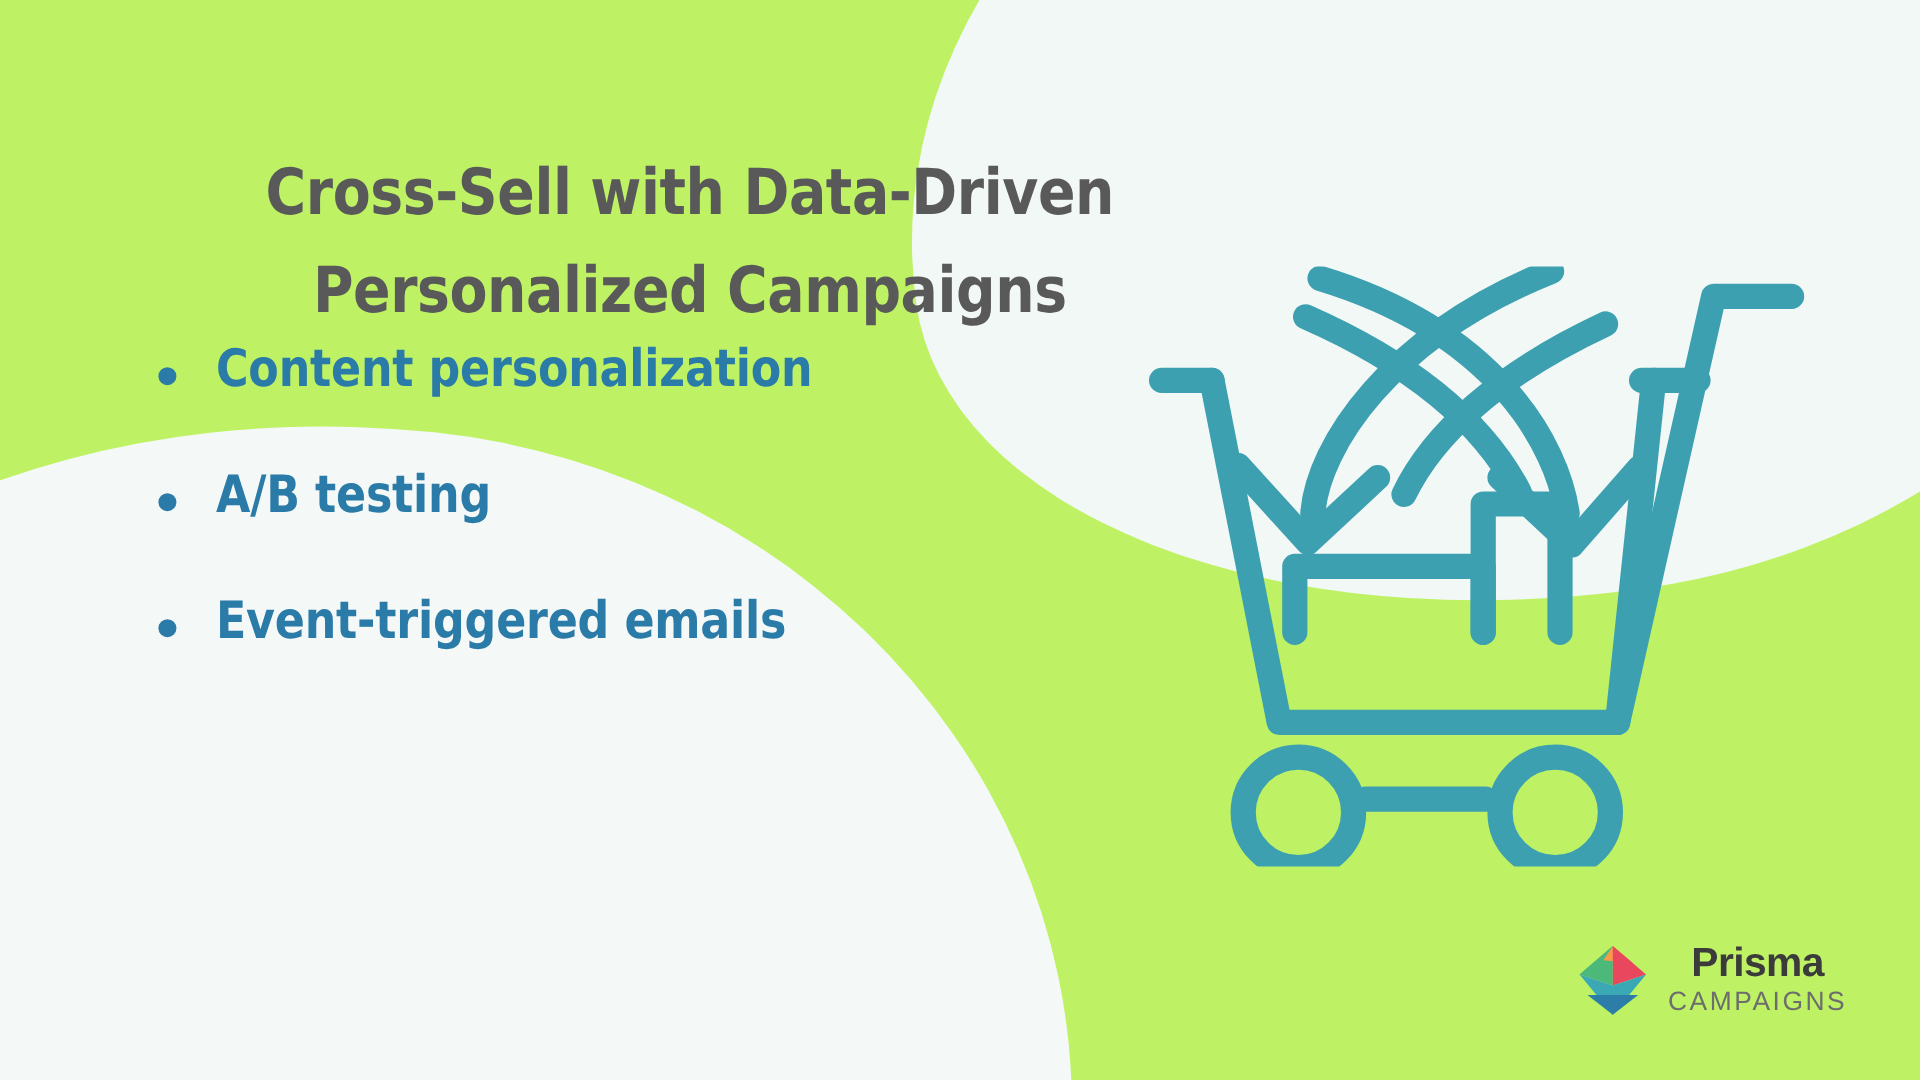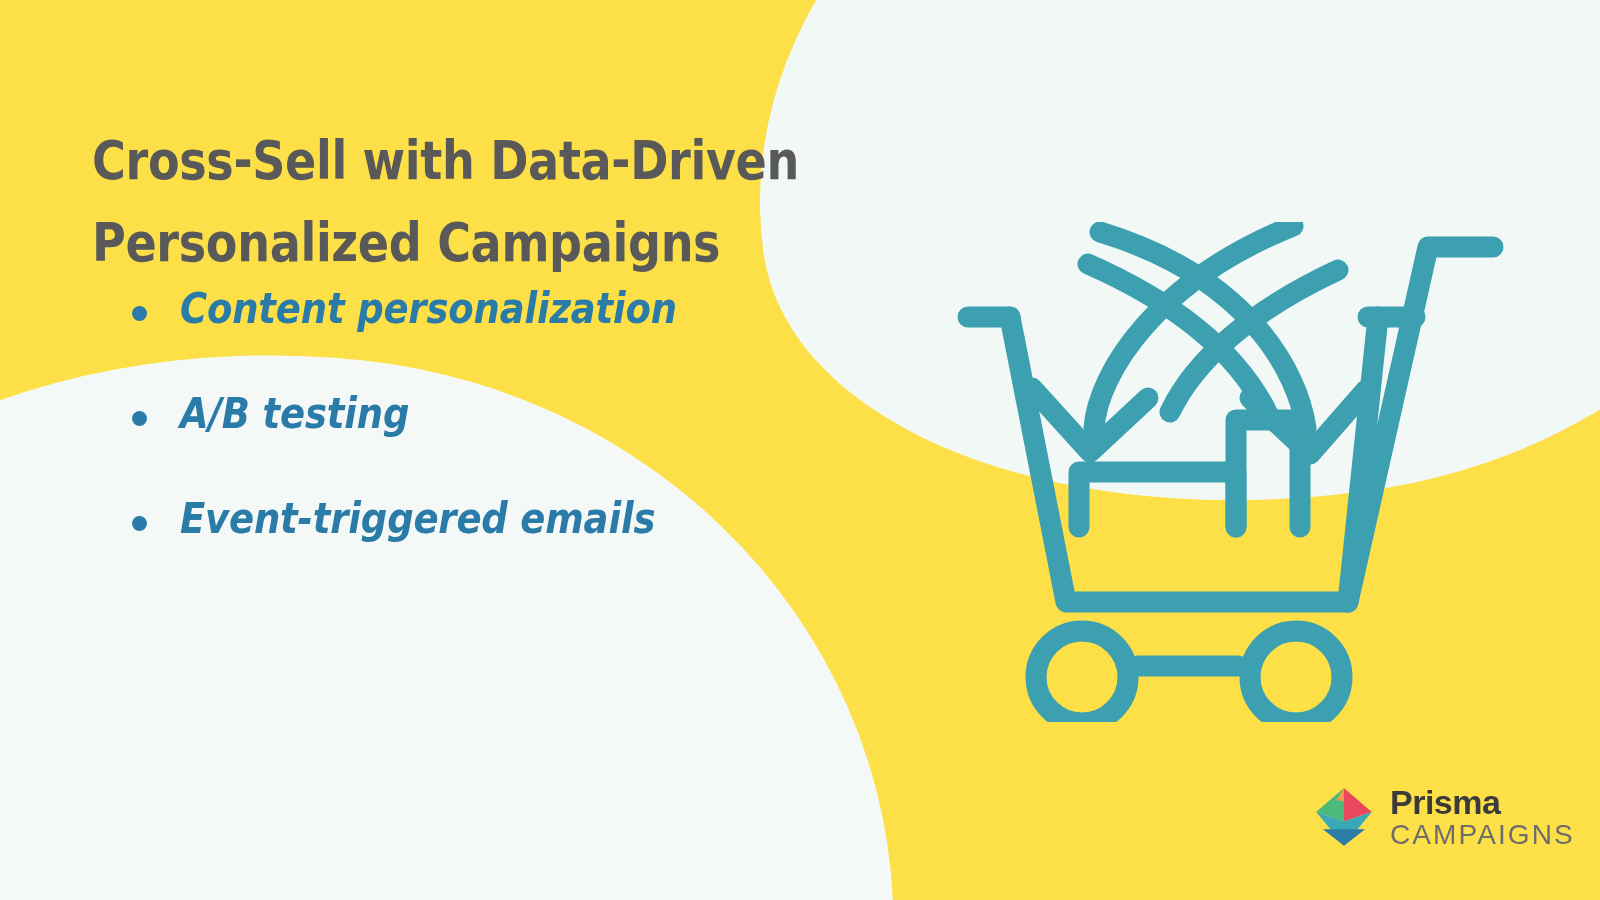--- a/index.html
+++ b/index.html
@@ -8,21 +8,22 @@
     background: #ffffff;
   }
   body {
     font-family: "Liberation Sans", sans-serif;
   }
   #slide {
     position: relative;
     width: 1600px;
     height: 900px;
     overflow: hidden;
-    background: #fde047;
+    background: #bef264;
+    text-align: center;
   }
 
   
   .bg-layer {
     position: absolute;
     inset: 0;
     pointer-events: none;
   }
   .bg-blob-topright {
     position: absolute;
@@ -76,21 +77,20 @@
     top: 282px;
     width: 830px;
     margin: 0;
     padding: 0;
     list-style: none;
   }
   .bullet-row {
     display: flex;
     align-items: flex-start;
     margin-bottom: 52px;
-    font-style: italic;
   }
   .bullet-row:last-child {
     margin-bottom: 0;
   }
   .bullet-dot {
     flex: 0 0 auto;
     width: 15px;
     height: 15px;
     border-radius: 50%;
     background: #2b7ba8;
@@ -145,21 +145,21 @@
     font-family: Liberation Sans, sans-serif;
     font-weight: bold;
     font-size: 34px;
     line-height: 34px;
     letter-spacing: -0.5px;
   }
   .logo-campaigns {
     color: #6d6d6d;
     font-family: "Liberation Sans", sans-serif;
     font-weight: normal;
-    font-size: 28px;
+    font-size: 22px;
     line-height: 26px;
     letter-spacing: 2.1px;
     margin-top: 3px;
   }
 </style>
 </head>
 <body>
 
 <div id="slide">
 

